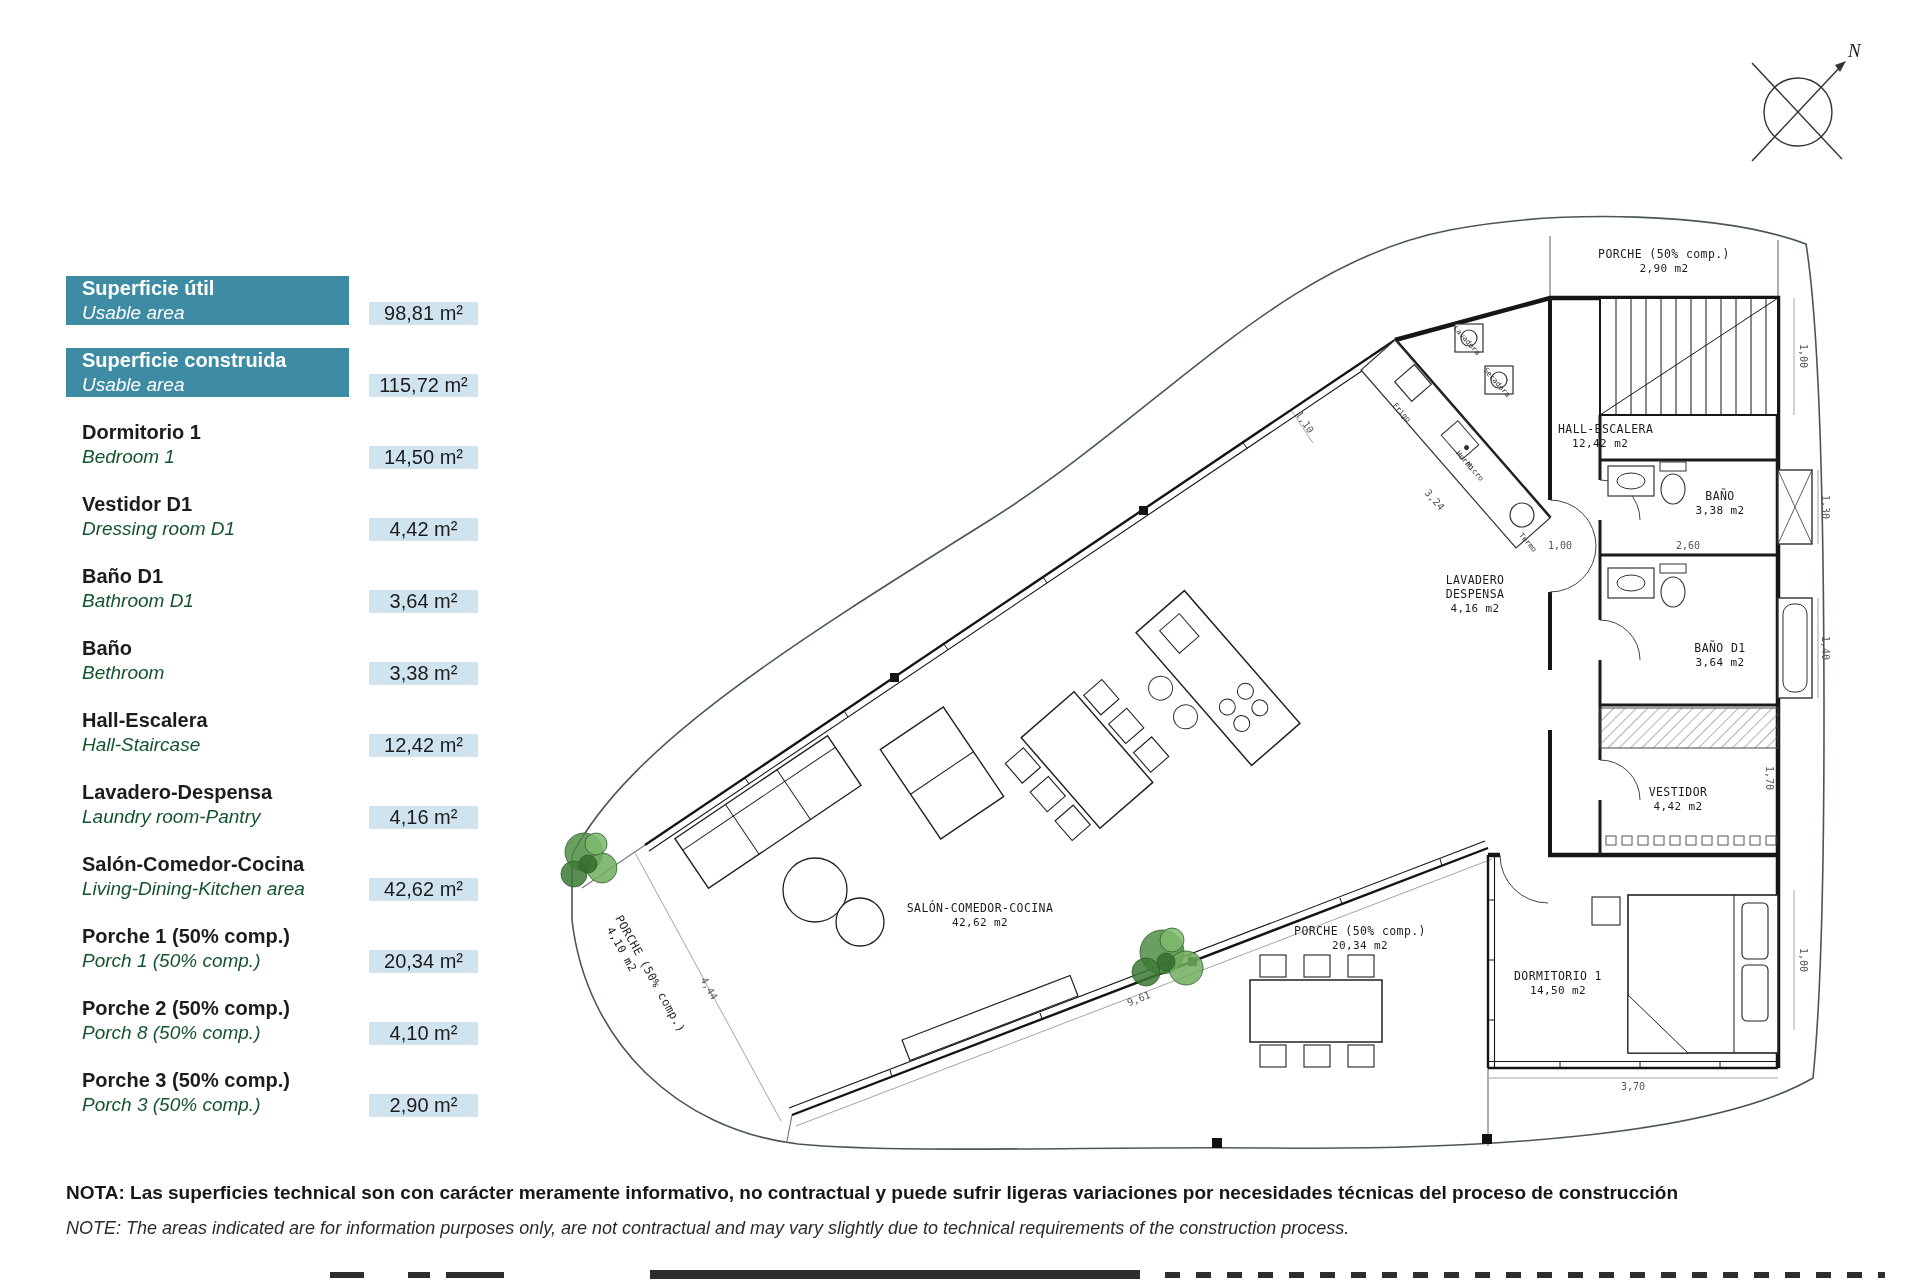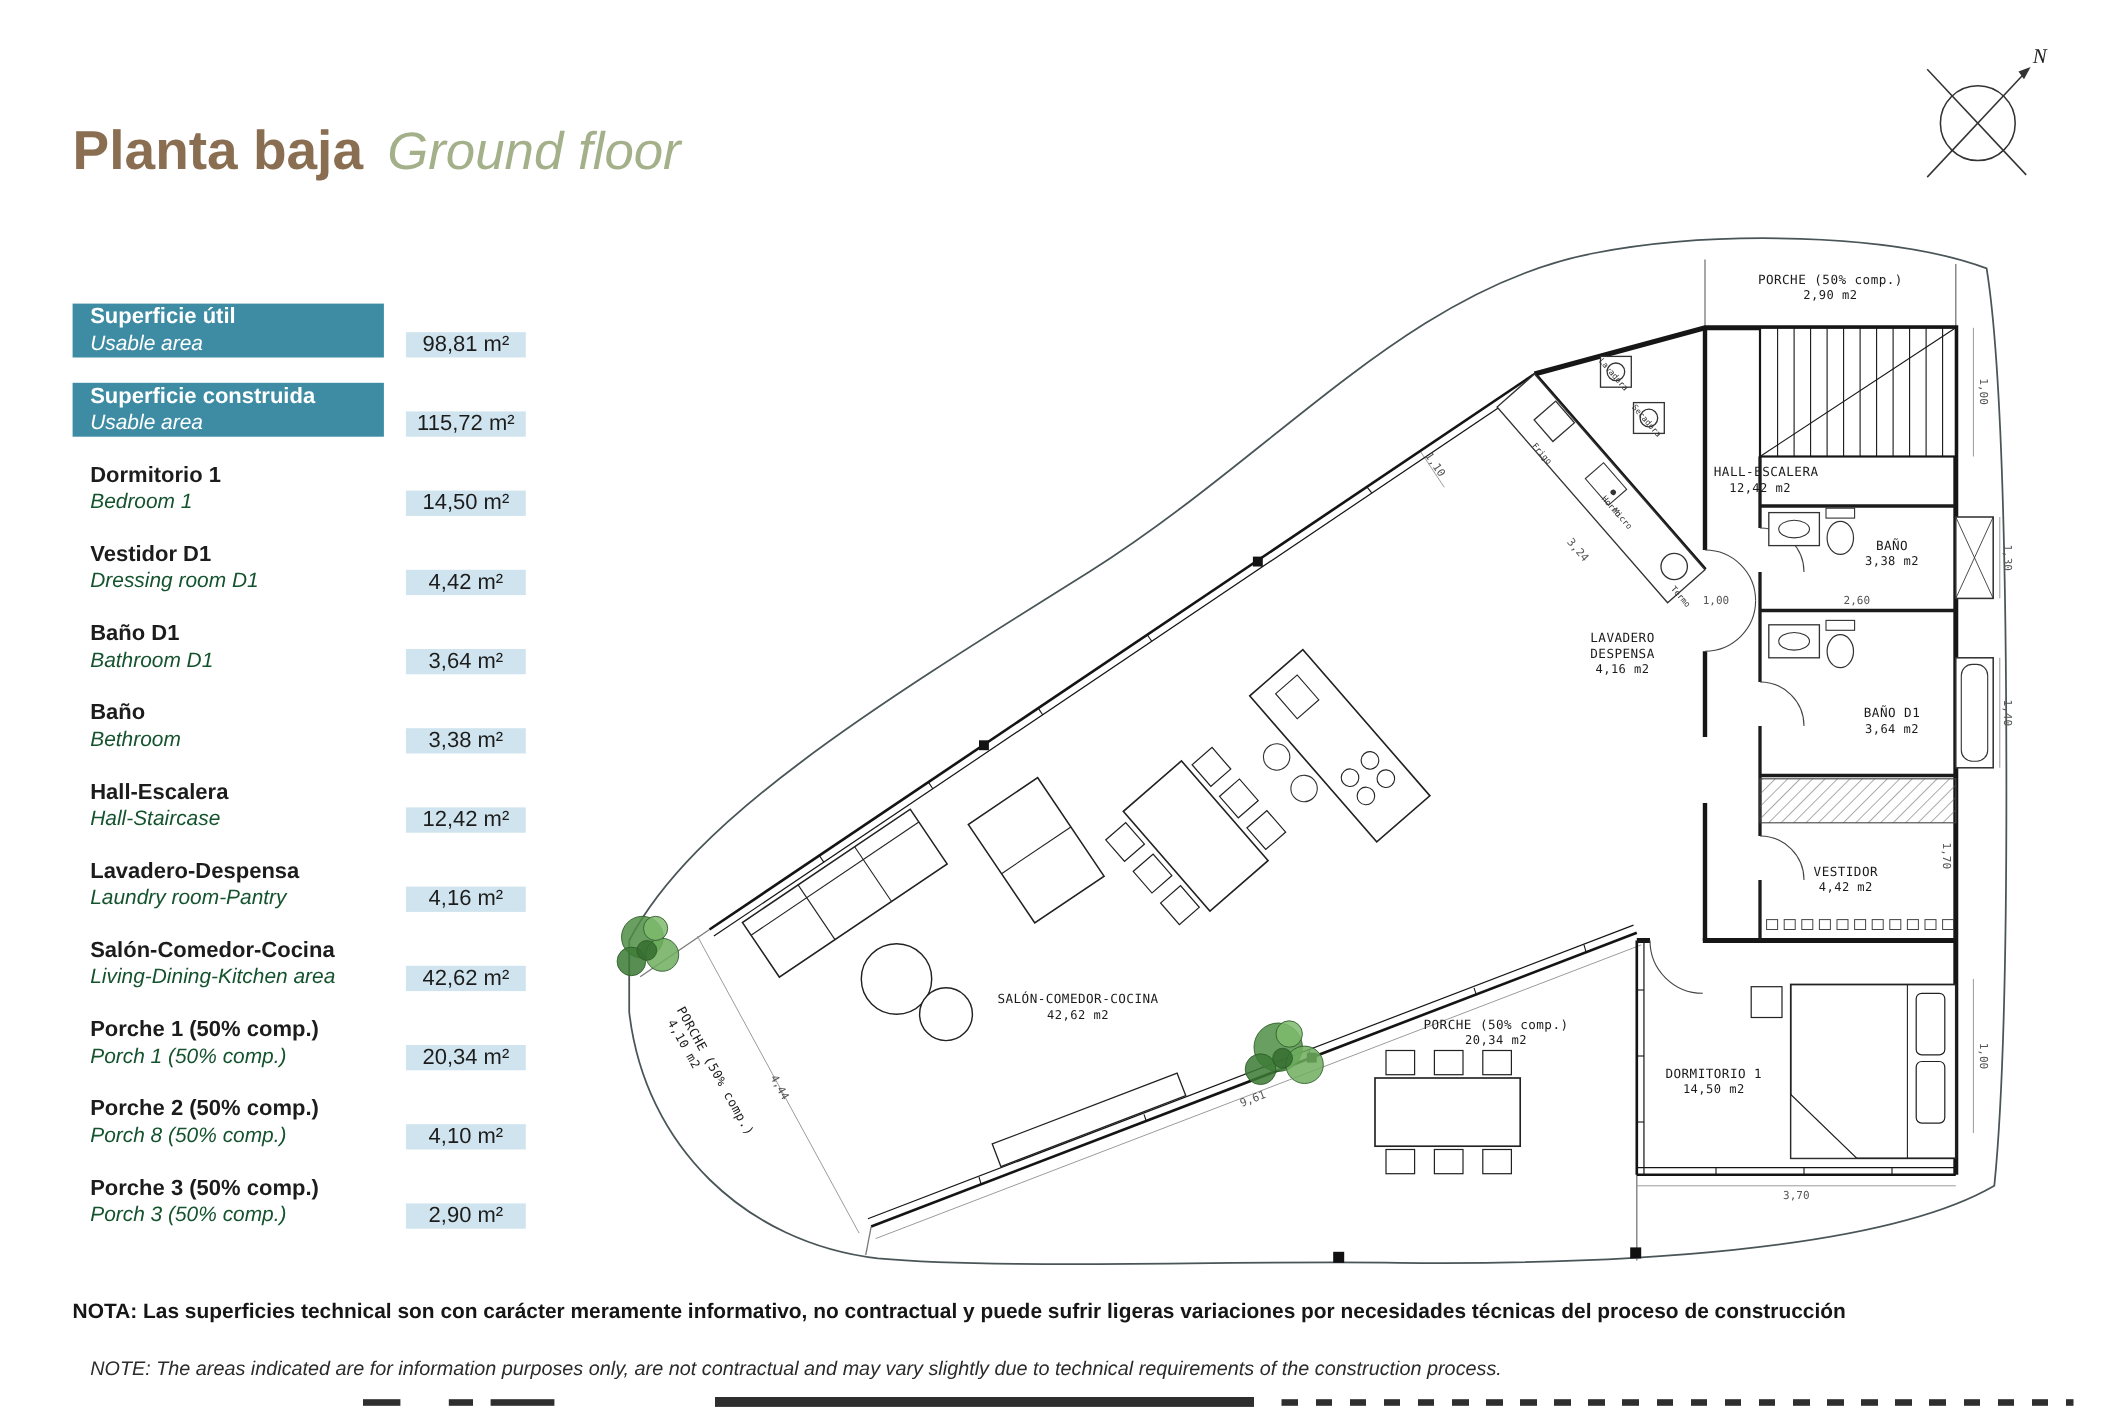--- a/index.html
+++ b/index.html
@@ -29,34 +29,31 @@
   
   .plan { position:absolute; left:560px; top:200px; }
   .plan text { font-family:"DejaVu Sans Mono", monospace; fill:#1b1b1b; }
   .plan .rname { font-size:11.5px; letter-spacing:0.4px; }
   .plan .rarea { font-size:11px; letter-spacing:0.4px; }
   .plan .dim   { font-size:10px; fill:#555; }
   .plan .appl  { font-size:7.5px; fill:#333; }
 
   
   .note-es { position:absolute; left:66px; top:1182px; width:1800px; font-size:19px; font-weight:bold; color:#161616; margin:0; }
-  .note-en { position:absolute; left:66px; top:1218px; width:1800px; font-size:18px; font-style:italic; color:#2b2b2b; margin:16px; }
+  .note-en { position:absolute; left:66px; top:1218px; width:1800px; font-size:18px; font-style:italic; color:#2b2b2b; margin:0; }
 
   
   .crop-mark { position:absolute; background:#2e2e2e; }
   .crop-dashes { position:absolute; background:repeating-linear-gradient(90deg,#2e2e2e 0 15px, transparent 15px 31px); }
 </style>
 </head>
 <body>
 
 <div class="page">
 
-  <div class="title-row">
-    <span class="t-es">Planta baja</span><span class="t-en">Ground floor</span>
-  </div>
 
   <svg class="compass" width="130" height="140" viewBox="0 0 130 140">
     <line x1="12" y1="126" x2="102" y2="30" stroke="#333" stroke-width="1.4"></line>
     <line x1="12" y1="28" x2="102" y2="124" stroke="#333" stroke-width="1.4"></line>
     <polygon points="106,26 95,30 100,37" fill="#333"></polygon>
     <circle cx="58" cy="77" r="34" fill="none" stroke="#333" stroke-width="1.4"></circle>
     <text x="108" y="22">N</text>
   </svg>
 
   <div class="areas">

